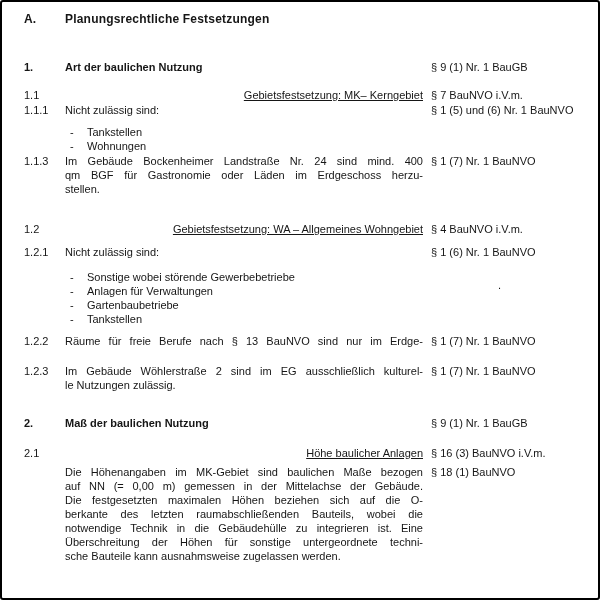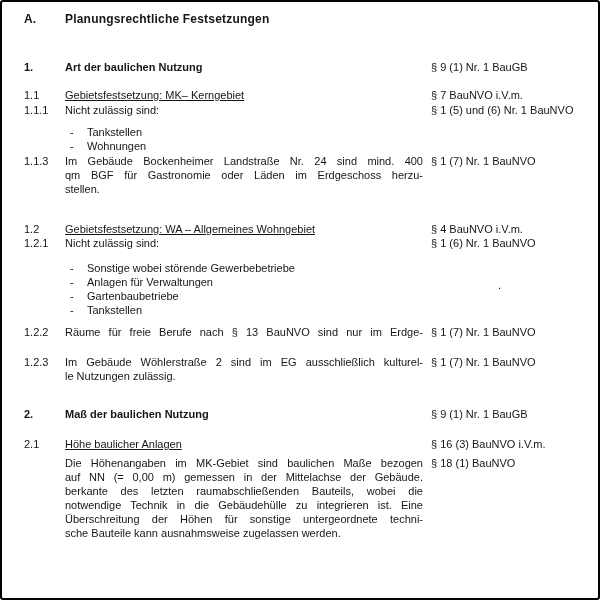--- a/index.html
+++ b/index.html
@@ -21,32 +21,32 @@
   .row {
     display: grid;
     grid-template-columns: 41px 358px 1fr;
     align-items: start;
   }
   .num  { white-space: nowrap; }
   .txt  { }
   .ref  { padding-left: 8px; white-space: nowrap; }
   .bold { font-weight: bold; }
   .big  { font-size: 12px; line-height: 15px; letter-spacing: 0.2px; }
-  .underline { text-decoration: underline; }
+  .underline { text-decoration: underline; text-align: right; }
   .jl { text-align: justify; text-align-last: justify; }
   .li { display: flex; padding-left: 5px; }
   .li .dash { width: 17px; flex: 0 0 17px; }
   .mt33 { margin-top: 33px; }
   .mt26 { margin-top: 26px; }
   .mt24 { margin-top: 24px; }
   .mt16 { margin-top: 16px; }
   .mt14 { margin-top: 14px; }
   .mt11 { margin-top: 11px; }
   .mt10 { margin-top: 1px; }
-  .mt9  { }
+  .mt9  { margin-top: 9px; }
   .mt8  { margin-top: 8px; }
   .mt5  { margin-top: 5px; }
   .stray {
     position: absolute;
     left: 496px;
     top: 276px;
     font-size: 11px;
   }
 </style>
 </head>
@@ -165,20 +165,21 @@
     <div class="num">2.1</div>
     <div class="txt underline">Höhe baulicher Anlagen</div>
     <div class="ref">§ 16 (3) BauNVO i.V.m.</div>
   </div>
 
   <div class="row mt5">
     <div class="num"></div>
     <div class="txt">
       <div class="jl">Die Höhenangaben im MK-Gebiet sind baulichen Maße bezogen</div>
       <div class="jl">auf NN (= 0,00 m) gemessen in der Mittelachse der Gebäude.</div>
+      <div class="jl">Die festgesetzten maximalen Höhen beziehen sich auf die O-</div>
       <div class="jl">berkante des letzten raumabschließenden Bauteils, wobei die</div>
       <div class="jl">notwendige Technik in die Gebäudehülle zu integrieren ist. Eine</div>
       <div class="jl">Überschreitung der Höhen für sonstige untergeordnete techni-</div>
       <div>sche Bauteile kann ausnahmsweise zugelassen werden.</div>
     </div>
     <div class="ref">§ 18 (1) BauNVO</div>
   </div>
 
   <span class="stray">.</span>
 

